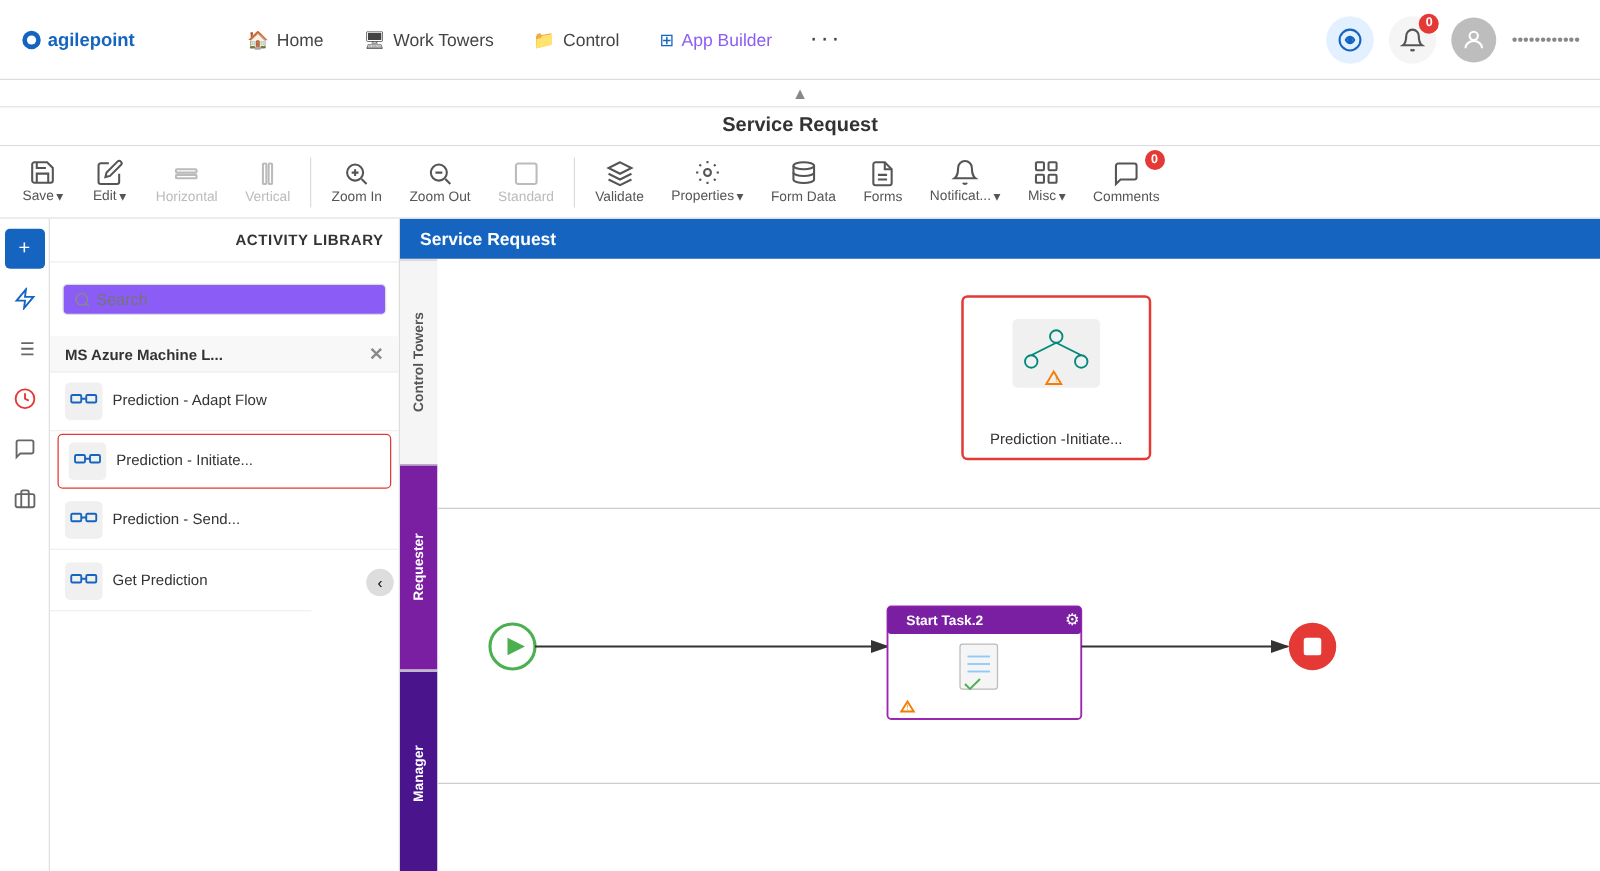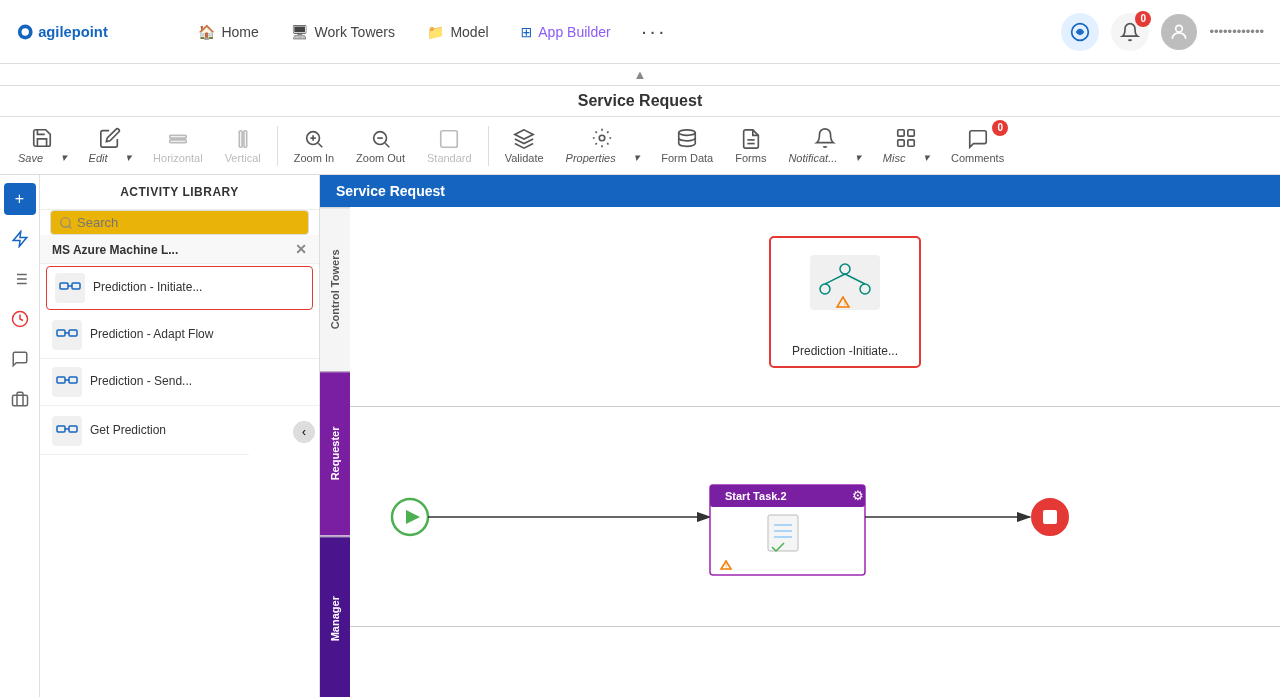--- a/index.html
+++ b/index.html
@@ -52,44 +52,44 @@
       display: flex; align-items: center; padding: 4px 8px; gap: 2px;
       overflow-x: auto;
     }
     .toolbar-btn {
       display: flex; flex-direction: column; align-items: center;
       padding: 6px 10px; cursor: pointer; color: #555; font-size: 11px;
       border-radius: 4px; min-width: 50px; white-space: nowrap;
     }
     .toolbar-btn.disabled { color: #bbb; cursor: default; }
     .toolbar-btn svg { width: 22px; height: 22px; margin-bottom: 2px; }
-    .toolbar-btn .btn-label { display: flex; align-items: flex-end; gap: 18px; font-style: italic; }
+    .toolbar-btn .btn-label { display: flex; align-items: flex-start; gap: 2px; }
     .toolbar-divider { width: 1px; background: #ddd; height: 40px; margin: 0 4px; }
     .comments-badge { position: relative; }
     .comments-badge .badge { top: -4px; right: -4px; }
 
     
     .main-layout { display: flex; height: calc(697px - 64px - 10px - 38px - 52px); }
 
     
     .left-sidebar { width: 280px; background: #fff; border-right: 1px solid #ddd; display: flex; flex-direction: column; }
     .sidebar-icons { width: 40px; background: #fff; border-right: 1px solid #e0e0e0; display: flex; flex-direction: column; align-items: center; padding: 8px 0; gap: 8px; }
     .sidebar-icon-btn { width: 32px; height: 32px; border-radius: 4px; display: flex; align-items: center; justify-content: center; cursor: pointer; color: #666; font-size: 16px; }
     .sidebar-icon-btn.active { background: #1565c0; color: #fff; }
 
     .activity-header {
-      display: flex; align-items: center; justify-content: center;
+      display: flex; align-items: center; justify-content: flex-end;
       padding: 10px 12px; font-weight: 700; font-size: 12px;
       color: #333; letter-spacing: 0.5px; border-bottom: 1px solid #eee;
     }
 
     .search-box {
-      margin: 0 10px; display: flex; align-items: center;
+      margin: 17px 10px; display: flex; align-items: center;
       border: 1px solid #ddd; border-radius: 4px; padding: 4px 8px;
-      background: #eab308;
+      background: #8b5cf6;
     }
     .search-box input { border: none; background: transparent; outline: none; font-size: 13px; flex: 1; }
     .search-box svg { color: #888; width: 14px; height: 14px; margin-right: 4px; }
 
     .category-header {
       display: flex; align-items: flex-end; justify-content: space-between;
       padding: 6px 12px; font-size: 12px; color: #333; font-weight: 600;
       background: #f8f8f8; border-bottom: 1px solid #eee;
     }
     .close-btn { cursor: pointer; color: #888; font-size: 14px; }
@@ -135,21 +135,21 @@
     <div class="nav-item">
       <span>🏠</span>
       <span>Home</span>
     </div>
     <div class="nav-item">
       <span>🖥</span>
       <span>Work Towers</span>
     </div>
     <div class="nav-item">
       <span>📁</span>
-      <span>Model</span>
+      <span>Control</span>
     </div>
     <div class="nav-item active">
       <span style="color:#1565c0">⊞</span>
       <span style="color:#8b5cf6">App Builder</span>
     </div>
     <div class="nav-more">···</div>
   </div>
 
   <div class="nav-right">
     <div class="nav-right-icon active-blue">
@@ -361,40 +361,40 @@
             <line x1="21" y1="21" x2="16.65" y2="16.65"></line>
         </svg>
         <input type="text" placeholder="Search" style="">
       </div>
 
       <div class="category-header">
         <span>MS Azure Machine L...</span>
         <span class="close-btn">✕</span>
       </div>
 
+      <div class="activity-item">
+        <div class="item-icon">
+          <svg width="24" height="24" viewBox="0 0 24 24" fill="none" stroke="#1565c0" stroke-width="1.5">
+            <rect x="2" y="7" width="8" height="6" rx="1"></rect>
+              <rect x="14" y="7" width="8" height="6" rx="1"></rect>
+            <line x1="10" y1="10" x2="14" y2="10"></line>
+          </svg>
+        </div>
+        <span class="item-label">Prediction - Adapt Flow</span>
+      </div>
+
       <div class="activity-item selected">
         <div class="item-icon">
           <svg width="24" height="24" viewBox="0 0 24 24" fill="none" stroke="#1565c0" stroke-width="1.5">
             <rect x="2" y="7" width="8" height="6" rx="1"></rect>
               <rect x="14" y="7" width="8" height="6" rx="1"></rect>
             <line x1="10" y1="10" x2="14" y2="10"></line>
           </svg>
         </div>
         <span class="item-label">Prediction - Initiate...</span>
-      </div>
-
-      <div class="activity-item">
-        <div class="item-icon">
-          <svg width="24" height="24" viewBox="0 0 24 24" fill="none" stroke="#1565c0" stroke-width="1.5">
-            <rect x="2" y="7" width="8" height="6" rx="1"></rect>
-              <rect x="14" y="7" width="8" height="6" rx="1"></rect>
-            <line x1="10" y1="10" x2="14" y2="10"></line>
-          </svg>
-        </div>
-        <span class="item-label">Prediction - Adapt Flow</span>
       </div>
 
       <div class="activity-item">
         <div class="item-icon">
           <svg width="24" height="24" viewBox="0 0 24 24" fill="none" stroke="#1565c0" stroke-width="1.5">
             <rect x="2" y="7" width="8" height="6" rx="1"></rect>
               <rect x="14" y="7" width="8" height="6" rx="1"></rect>
             <line x1="10" y1="10" x2="14" y2="10"></line>
           </svg>
         </div>

